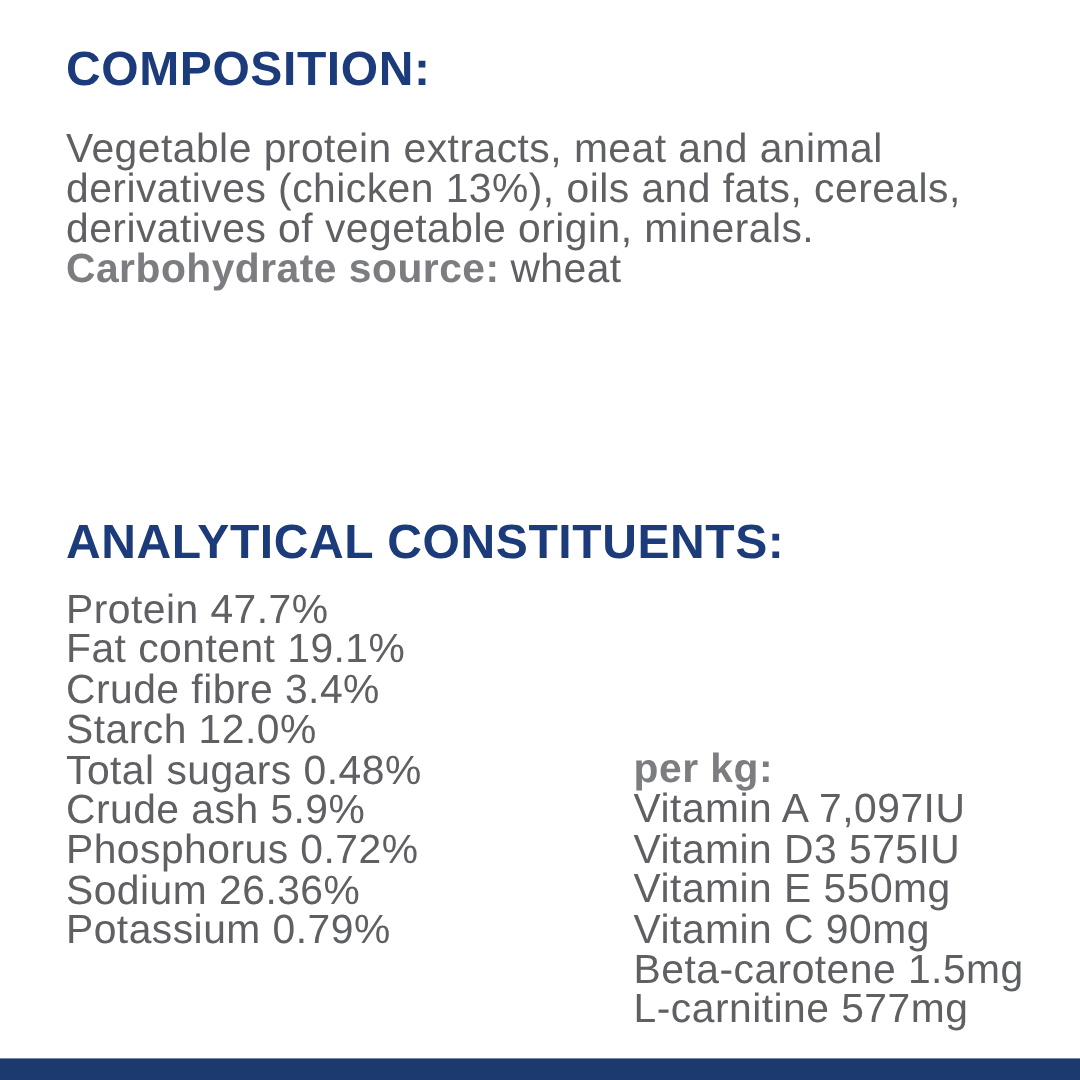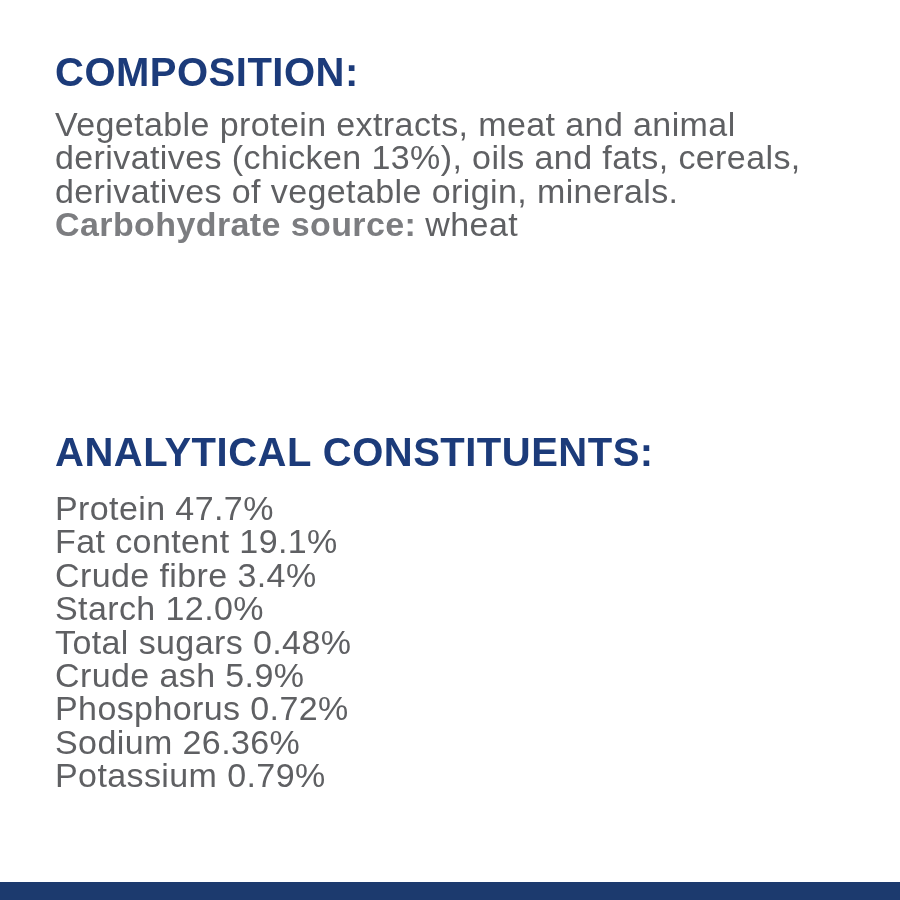--- a/index.html
+++ b/index.html
@@ -18,21 +18,21 @@
   .heading {
     position: absolute;
     left: 55px;
     margin: 0;
     font-size: 40px;
     font-weight: bold;
     letter-spacing: 0.5px;
     color: #1c3b7a;
     white-space: nowrap;
   }
-  .comp-heading { top: 50px; }
+  .comp-heading { top: 36px; }
   .anal-heading { top: 430px; }
 
   .body-text {
     position: absolute;
     left: 55px;
     font-size: 34px;
     line-height: 33.4px;
     letter-spacing: 0.4px;
     color: #5f6063;
     white-space: nowrap;
@@ -81,16 +81,25 @@
     <div>Fat content 19.1%</div>
     <div>Crude fibre 3.4%</div>
     <div>Starch 12.0%</div>
     <div>Total sugars 0.48%</div>
     <div>Crude ash 5.9%</div>
     <div>Phosphorus 0.72%</div>
     <div>Sodium 26.36%</div>
     <div>Potassium 0.79%</div>
   </div>
 
+  <div class="body-text perkg">
+    <div class="bold-label">per kg:</div>
+    <div>Vitamin A 7,097IU</div>
+    <div>Vitamin D3 575IU</div>
+    <div>Vitamin E 550mg</div>
+    <div>Vitamin C 90mg</div>
+    <div>Beta-carotene 1.5mg</div>
+    <div>L-carnitine 577mg</div>
+  </div>
 
   <div class="bottom-bar"></div>
 
 </div>
 
 </body></html>

